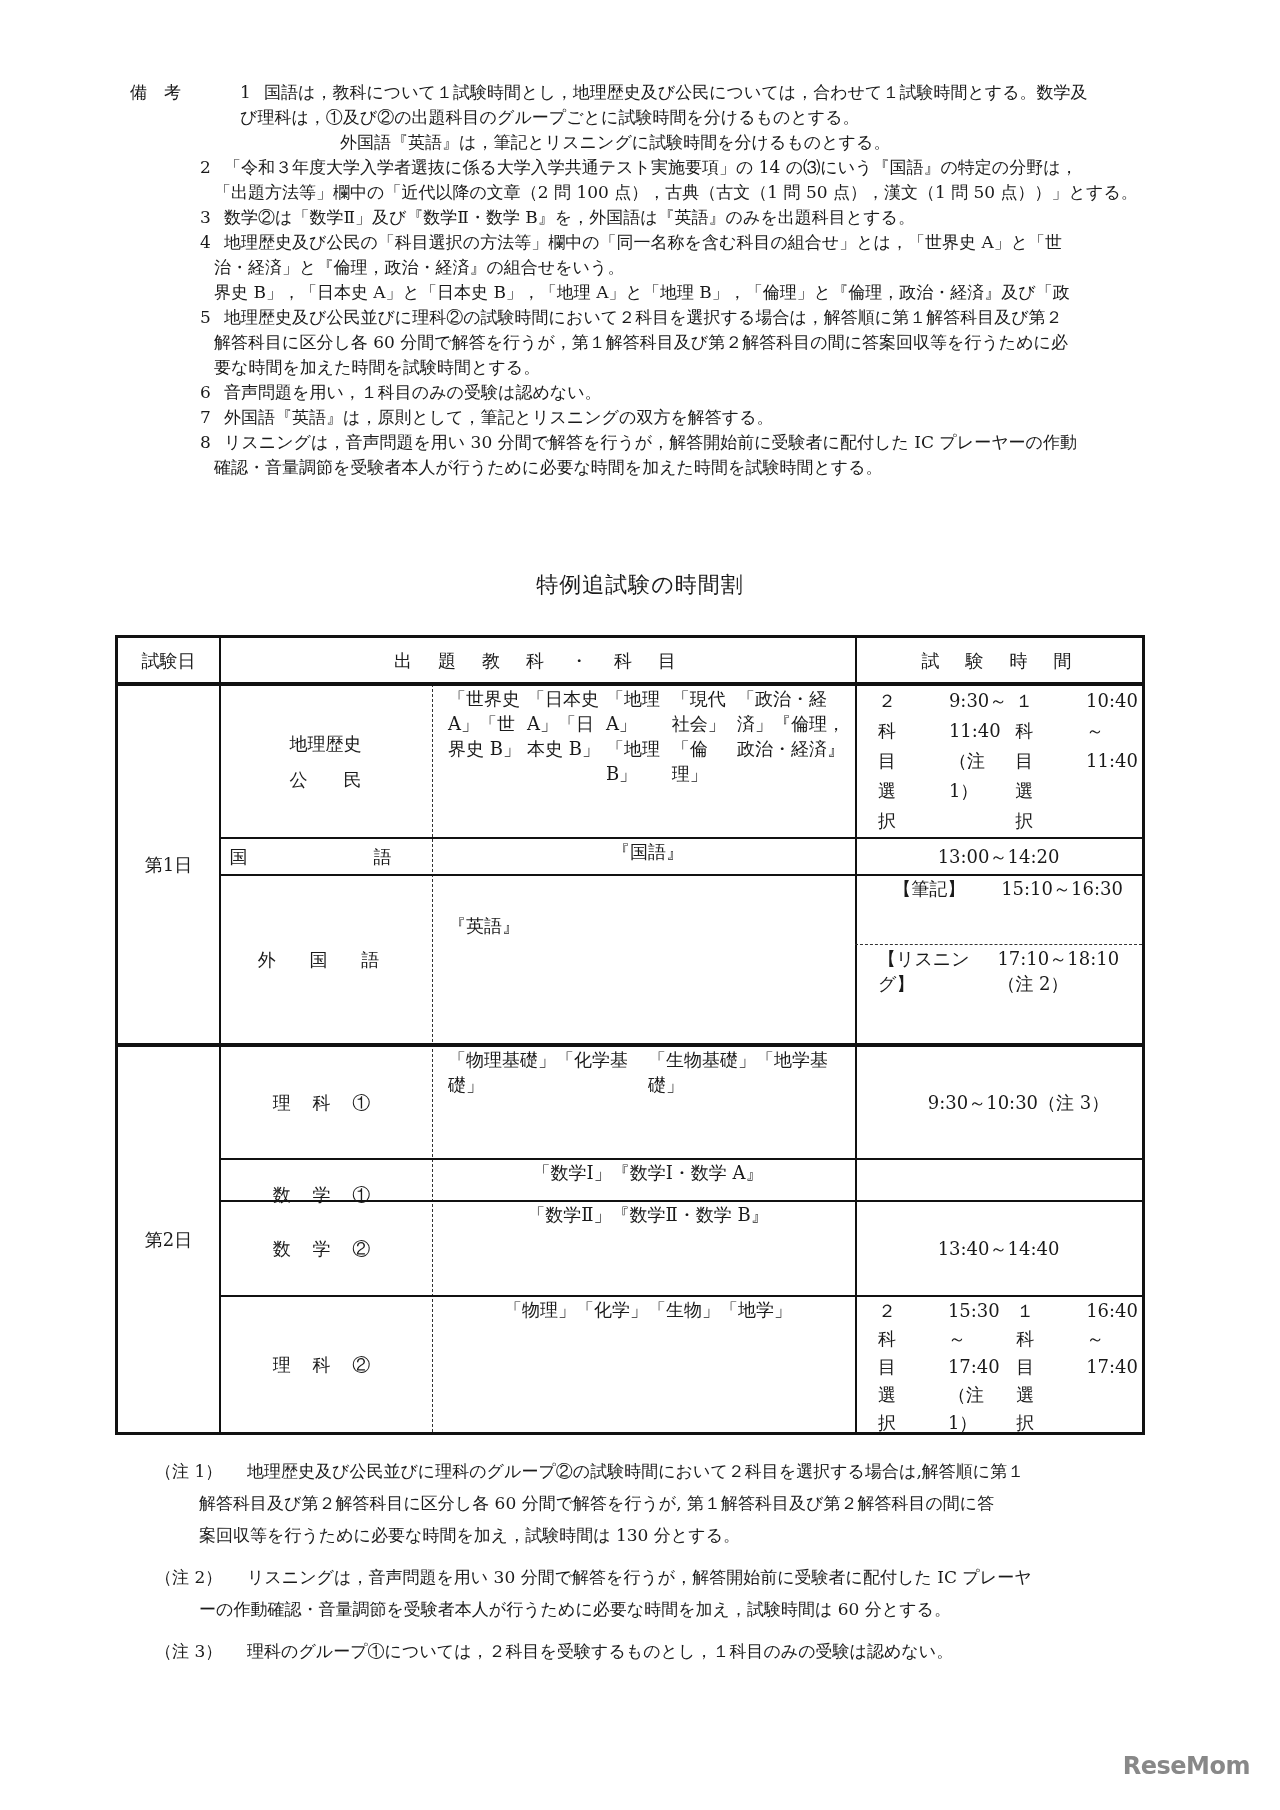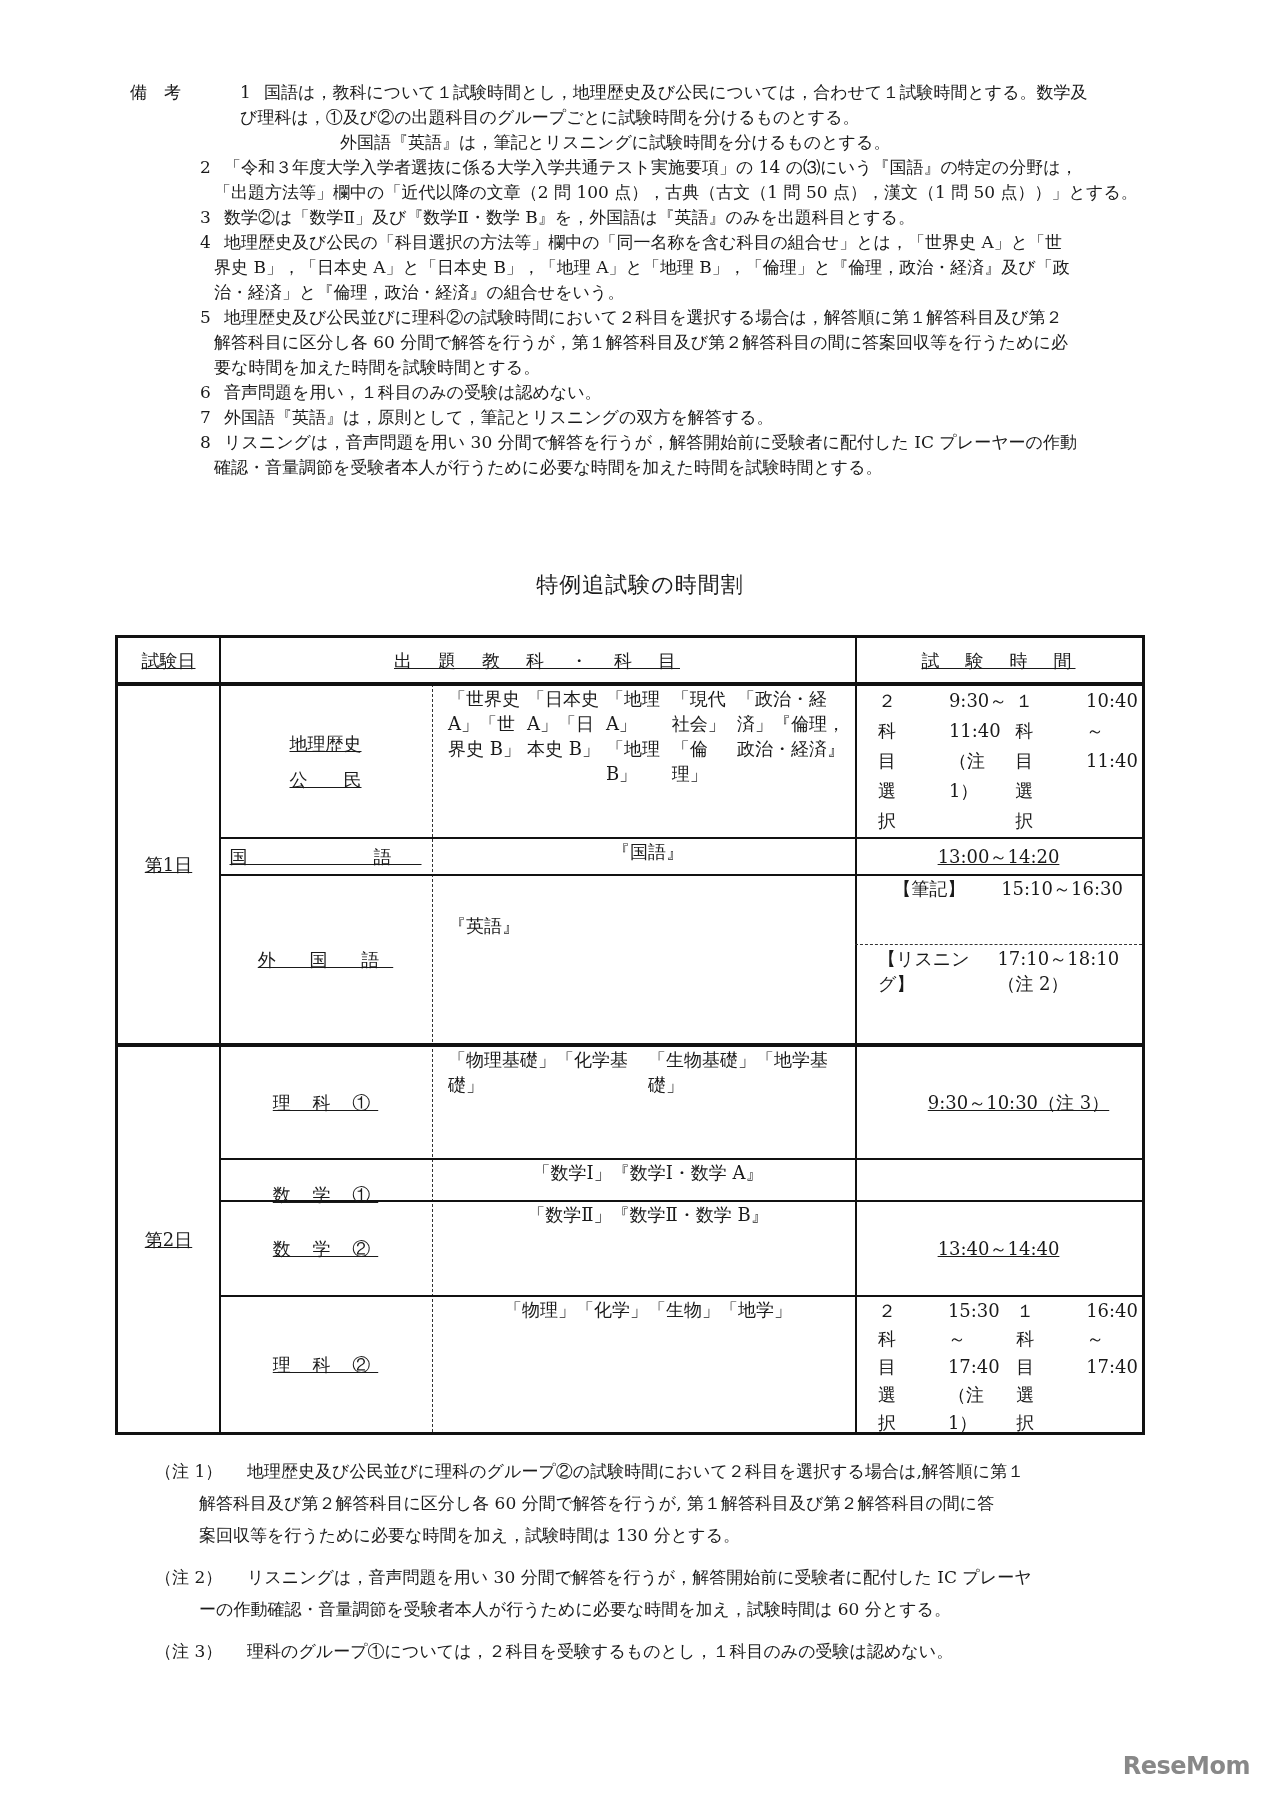--- a/index.html
+++ b/index.html
@@ -17,21 +17,21 @@
 
   .sched-title { position: absolute; left: 0; width: 1280px; top: 570px; text-align: center; font-size: 22px; letter-spacing: 1px; }
 
   .tbl { position: absolute; left: 115px; top: 635px; width: 1030px; height: 800px; border: 3px solid #111; box-sizing: border-box; }
   .cell { position: absolute; box-sizing: border-box; font-size: 18px; line-height: 25px; }
   .hline { position: absolute; height: 0; border-top: 2px solid #111; }
   .hline.thick { border-top: 4px solid #111; }
   .hline.dash { border-top: 1.5px dashed #333; }
   .vline { position: absolute; width: 0; border-left: 2px solid #111; }
   .vline.dash { border-left: 1.5px dashed #333; }
-  .center { display: flex; align-items: center; justify-content: center; text-align: center; text-decoration: underline; }
+  .center { display: flex; align-items: center; justify-content: center; text-align: center; }
   .left-mid { display: flex; flex-direction: row; justify-content: center; }
   .spaced { letter-spacing: 14px; }
   .spaced-lg { letter-spacing: 30px; }
 
   .footnotes { position: absolute; left: 155px; top: 1455px; width: 990px; font-size: 17px; line-height: 32px; }
   .fn { display: flex; margin-bottom: 10px; gap: 20px; }
   .fn-label { width: 72px; flex: none; }
   .fn-body { flex: 1; }
 
   .logo { position: absolute; right: 30px; bottom: 30px; font-family: "DejaVu Sans", sans-serif; font-weight: bold; font-size: 24px; color: #888; letter-spacing: -0.5px; }
@@ -56,22 +56,22 @@
 
   <div class="note-row" style="padding-left:70px">
     <span class="note-num">3</span>
     <span class="note-body">数学②は「数学Ⅱ」及び『数学Ⅱ・数学 B』を，外国語は『英語』のみを出題科目とする。</span>
   </div>
 
   <div class="note-row" style="padding-left:70px">
     <span class="note-num">4</span>
     <span class="note-body">地理歴史及び公民の「科目選択の方法等」欄中の「同一名称を含む科目の組合せ」とは，「世界史 A」と「世</span>
   </div>
+  <div style="padding-left:84px">治・経済」と『倫理，政治・経済』の組合せをいう。</div>
   <div style="padding-left:84px">界史 B」，「日本史 A」と「日本史 B」，「地理 A」と「地理 B」，「倫理」と『倫理，政治・経済』及び「政</div>
-  <div style="padding-left:84px">治・経済」と『倫理，政治・経済』の組合せをいう。</div>
 
   <div class="note-row" style="padding-left:70px">
     <span class="note-num">5</span>
     <span class="note-body">地理歴史及び公民並びに理科②の試験時間において２科目を選択する場合は，解答順に第１解答科目及び第２</span>
   </div>
   <div style="padding-left:84px">解答科目に区分し各 60 分間で解答を行うが，第１解答科目及び第２解答科目の間に答案回収等を行うために必</div>
   <div style="padding-left:84px">要な時間を加えた時間を試験時間とする。</div>
 
   <div class="note-row" style="padding-left:70px">
     <span class="note-num">6</span>

